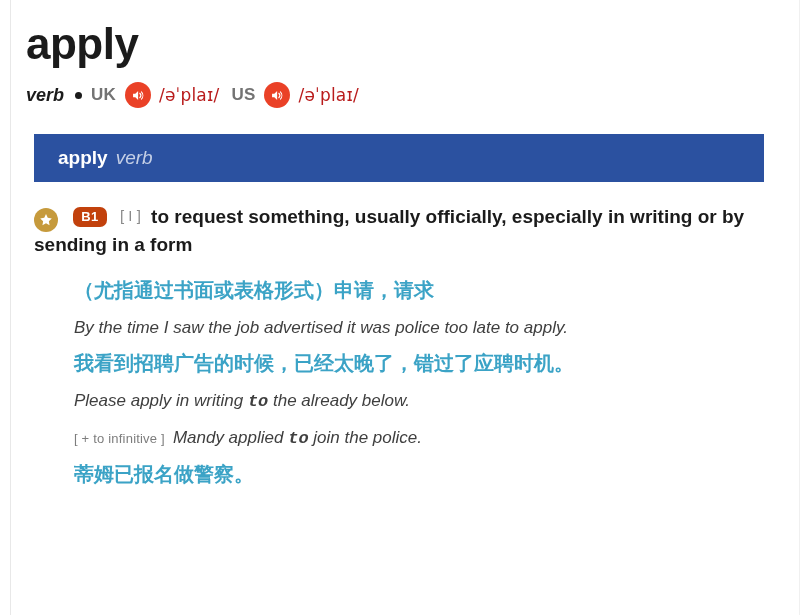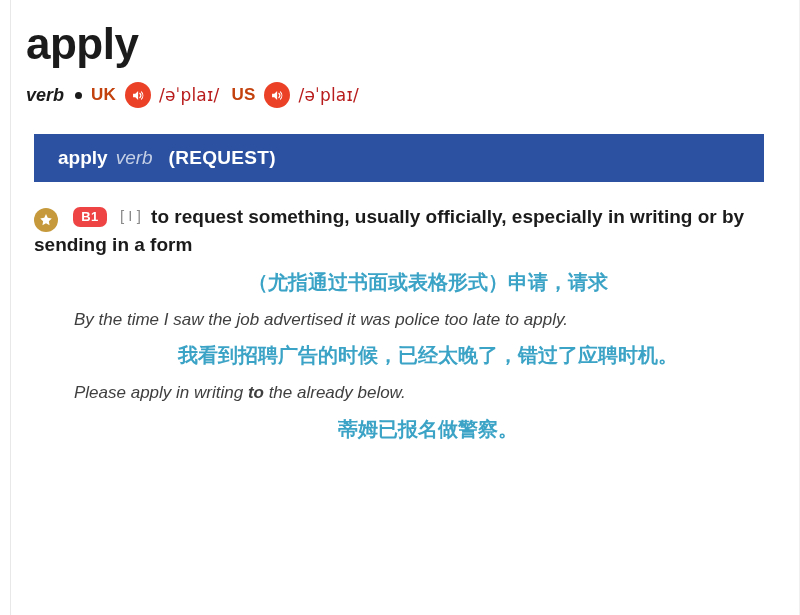--- a/index.html
+++ b/index.html
@@ -70,21 +70,21 @@
   }
   .sep-dot {
     width: 7px;
     height: 7px;
     border-radius: 50%;
     background: #1b1b1b;
     margin: 0 9px 0 11px;
     display: inline-block;
   }
   .region {
-    color: #c2410c;
+    color: #737373;
     font-weight: bold;
     font-size: 17px;
     letter-spacing: 0.2px;
   }
   .speaker {
     width: 26px;
     height: 26px;
     border-radius: 50%;
     background: #ea4127;
     margin: 0 8px 0 9px;
@@ -155,21 +155,21 @@
     display: inline-flex;
     align-items: center;
     justify-content: center;
     vertical-align: -4px;
     margin-right: 10px;
     flex: none;
     cursor: pointer;
   }
   .badge-b1 {
     display: inline-block;
-    background: #ef4444;
+    background: #c2410c;
     color: #ffffff;
     font-size: 13px;
     font-weight: bold;
     border-radius: 7px;
     padding: 3px 8px 3px 8px;
     vertical-align: 2px;
     margin-right: 8px;
     letter-spacing: 0.4px;
     line-height: 1.1;
     cursor: pointer;
@@ -181,33 +181,32 @@
     margin-right: 5px;
     vertical-align: 2px;
   }
 
   
   .zh {
     color: #3ba3c6;
     font-weight: bold;
     font-size: 20px;
     line-height: 1.5;
-    margin: 8px 0 0 40px;
+    margin: 16px 0 0 40px;
     font-family: "DejaVu Sans", "Liberation Sans", sans-serif;
-    text-align: center;
   }
   .zh.tight { margin-top: 8px; }
   .eg {
     color: #3f3f3f;
     font-style: italic;
     font-size: 17px;
     line-height: 1.5;
     margin: 10px 0 0 40px;
   }
-  .eg b { font-weight: bold; font-style: italic; }
+  .eg b { font-weight: bold; font-style: italic; font-family: Liberation Mono, monospace; }
   .eg .gram-inline {
     font-style: normal;
     color: #7d7d7d;
     font-size: 13px;
     margin-right: 8px;
     letter-spacing: 0.2px;
   }
 </style>
 </head>
 <body>
@@ -240,21 +239,20 @@
         <path d="M9.4 5.6a3.4 3.4 0 0 1 0 4.8" stroke="#ffffff" stroke-width="1.2" fill="none" stroke-linecap="round"></path>
         <path d="M11.1 4.1a5.7 5.7 0 0 1 0 7.8" stroke="#ffffff" stroke-width="1.1" fill="none" stroke-linecap="round"></path>
       </svg>
     </span>
     <span class="ipa">/əˈplaɪ/</span>
   </div>
 
   <div class="sense-bar">
     <span class="sb-word">apply</span>
     <span class="sb-pos">verb</span>
-    <span class="sb-guide">(REQUEST)</span>
   </div>
 
   <div class="def-block">
     <div class="def-head">
       <span class="star">
         <svg width="14" height="14" viewBox="0 0 20 20" aria-hidden="true">
           <path d="M10 1.6l2.5 5.3 5.8.8-4.2 4.1 1 5.8-5.1-2.8-5.1 2.8 1-5.8L1.7 7.7l5.8-.8z" fill="#ffffff"></path>
         </svg>
       </span>
       <span class="badge-b1">B1</span>
@@ -268,16 +266,19 @@
       <span>By the time I saw the job advertised it was police too late to apply.</span>
     </div>
     <div class="zh tight">我看到招聘广告的时候，已经太晚了，错过了应聘时机。</div>
 
 
     <div class="eg">
       <span>Please apply in writing </span><b>to</b><span> the already below.</span>
     </div>
 
 
+    <div class="eg">
+      <span class="gram-inline">[ + to infinitive ]</span><span>Mandy applied </span><b>to</b><span> join the police.</span>
+    </div>
     <div class="zh tight">蒂姆已报名做警察。</div>
   </div>
 
 </div>
 
 </body></html>

